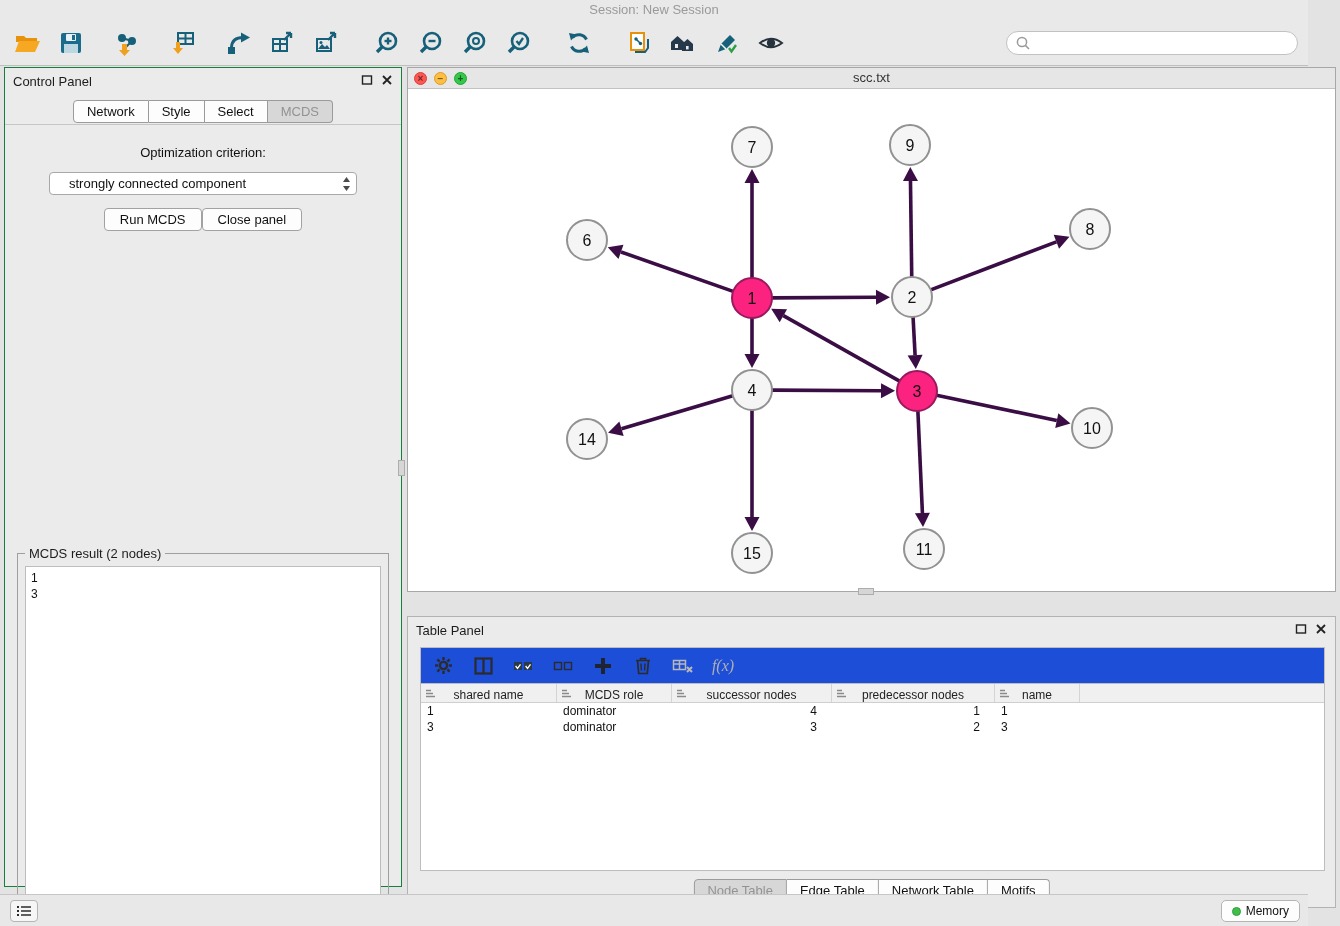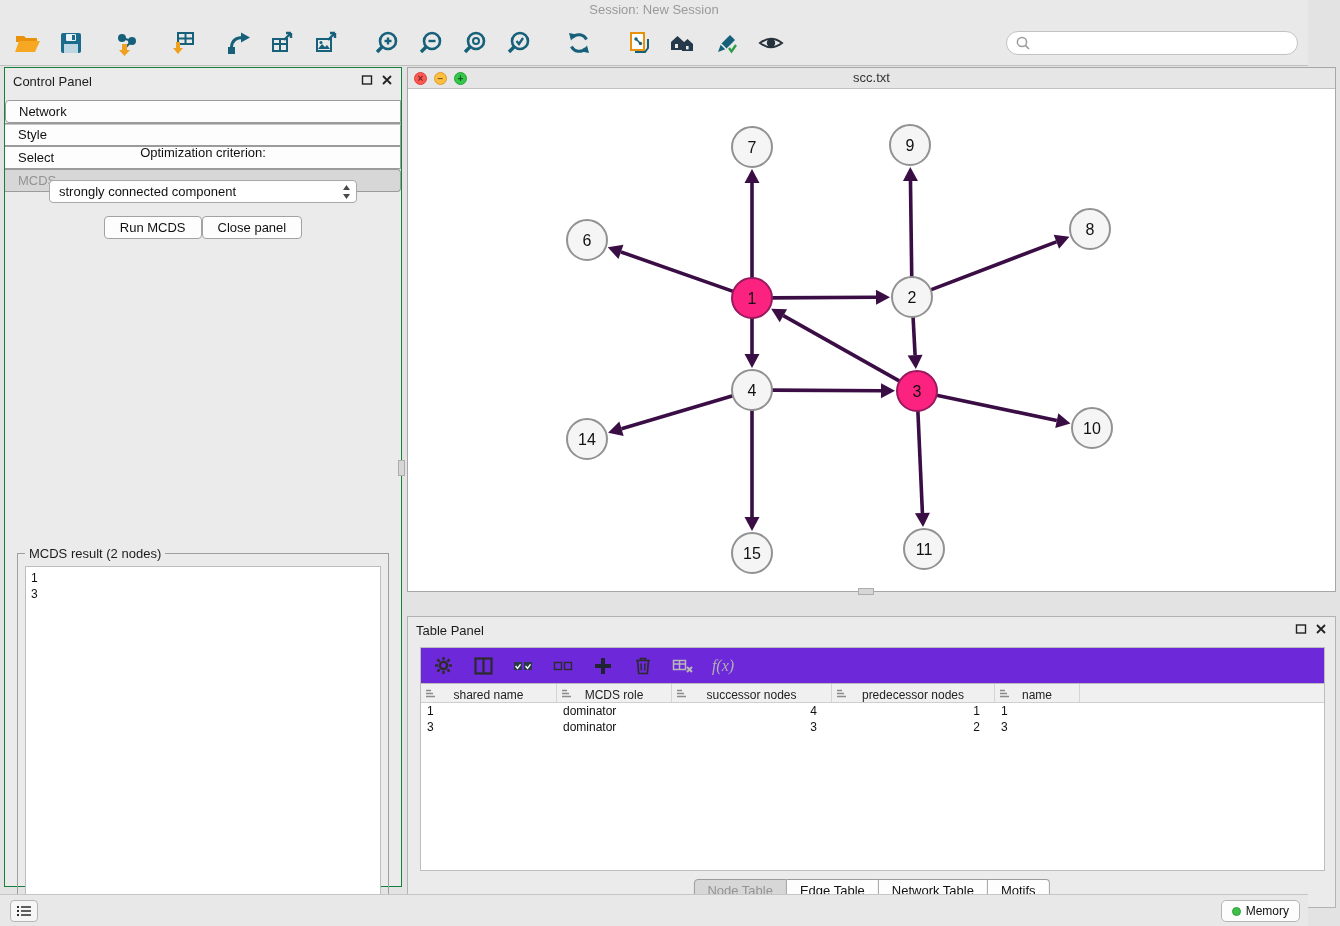--- a/index.html
+++ b/index.html
@@ -19,30 +19,30 @@
   .search-box { position:absolute; right:10px; top:11px; width:292px; height:24px; background:#fff;
     border:1px solid #c2c2c2; border-radius:12px; display:flex; align-items:center; padding-left:8px; }
   .search-box input { border:none; outline:none; flex:1; font-size:12px; background:transparent; margin-left:4px; height:18px; }
 
   
   .control-panel { position:absolute; left:4px; top:67px; width:398px; height:820px;
     background:#ebebeb; border:1px solid #15803d; }
   .panel-header { position:relative; height:26px; }
   .panel-title { position:absolute; left:8px; top:6px; font-size:13px; color:#1c1c1c; }
   .ph-icons { position:absolute; right:8px; top:6px; display:flex; gap:8px; }
-  .cp-tabs { position:absolute; left:0; top:32px; width:100%; display:flex; justify-content:center;flex-direction:column; }
+  .cp-tabs { position:absolute; left:0; top:32px; width:100%; display:flex; justify-content:center; }
   .tab { border:1px solid #9b9b9b; border-left:none; background:#fdfdfd; font-size:13px; color:#111;
     padding:3px 13px; cursor:default; }
   .tab:first-child { border-left:1px solid #9b9b9b; border-radius:4px 0 0 4px; }
   .tab:last-child { border-radius:0 4px 4px 0; }
   .tab.active { background:#d7d7d7; color:#939393; }
   .cp-content { position:absolute; left:0; top:56px; width:100%; bottom:0; border-top:1px solid #c6c6c6; }
   .opt-label { text-align:center; margin-top:20px; font-size:13px; color:#111; }
-  .dropdown { position:relative; margin:20px auto 0 auto; width:308px; height:23px; background:#fff;
-    border:1px solid #a8a8a8; border-radius:4px; font-size:13px; line-height:21px; padding-left:9px; color:#111; }
+  .dropdown { position:relative; margin:12px auto 0 auto; width:308px; height:23px; background:#fff;
+    border:1px solid #a8a8a8; border-radius:4px; font-size:13px; line-height:21px; padding-left:19px; color:#111; }
   .dd-arrows { position:absolute; right:5px; top:3px; }
   .btn-row { display:flex; justify-content:center; margin-top:13px; }
   .btn { background:#fdfdfd; border:1px solid #a2a2a2; border-radius:4px; font-size:13px;
     font-family:"Liberation Sans", sans-serif; padding:3px 15px; color:#111; }
   .result-box { position:absolute; left:12px; top:428px; width:372px; height:380px; border:1px solid #9f9f9f; }
   .result-legend { position:absolute; left:7px; top:-8px; background:#ebebeb; padding:0 4px; font-size:13px; color:#1c1c1c; }
   .result-area { position:absolute; left:7px; top:12px; right:7px; bottom:7px; background:#fff;
     border:1px solid #bdbdbd; font-size:12px; color:#111; padding:3px 5px; line-height:16px; }
 
   
@@ -58,21 +58,21 @@
   .net-title { display:block; text-align:center; font-size:13px; color:#333; line-height:20px; }
   #graph-svg { position:absolute; left:0; top:21px; width:927px; height:502px; }
   #graph-svg text { font-family:"Liberation Sans", sans-serif; }
 
   .split-dot-v { position:absolute; left:398px; top:460px; width:7px; height:16px; background:#d6d6d6; border:1px solid #adadad; }
   .split-dot-h { position:absolute; left:858px; top:588px; width:16px; height:7px; background:#d6d6d6; border:1px solid #adadad; }
 
   
   .table-panel { position:absolute; left:407px; top:596px; width:929px; height:292px;
     background:#ebebeb; border:1px solid #b3b3b3;margin-top:20px; }
-  .tp-toolbar { position:absolute; left:12px; top:30px; width:905px; height:36px; background:#6d28d9;
+  .tp-toolbar { position:absolute; left:12px; top:30px; width:905px; height:36px; background:#1d4ed8;
     border:1px solid #bdbdbd; border-bottom:none; display:flex; align-items:center; gap:16px; padding-left:10px; }
   .tp-ic { width:24px; height:22px; display:flex; align-items:center; justify-content:center; }
   .fx { font-family:"Liberation Serif", serif; font-style:italic; font-size:16px; color:#b0b0b0; }
   .table-frame { position:absolute; left:12px; top:66px; width:905px; height:188px; background:#fff;
     border:1px solid #bdbdbd; overflow:hidden; }
   .tbl-header { display:flex; background:#f0f0f0; border-bottom:1px solid #cfcfcf; height:19px; }
   .th { display:flex; align-items:flex-end; justify-content:center; gap:4px; font-size:12px; color:#222;
     border-right:1px solid #d4d4d4; position:relative; }
   .th .sort-ic { position:absolute; left:4px; top:4px; }
   .tr { display:flex; height:16px; }

